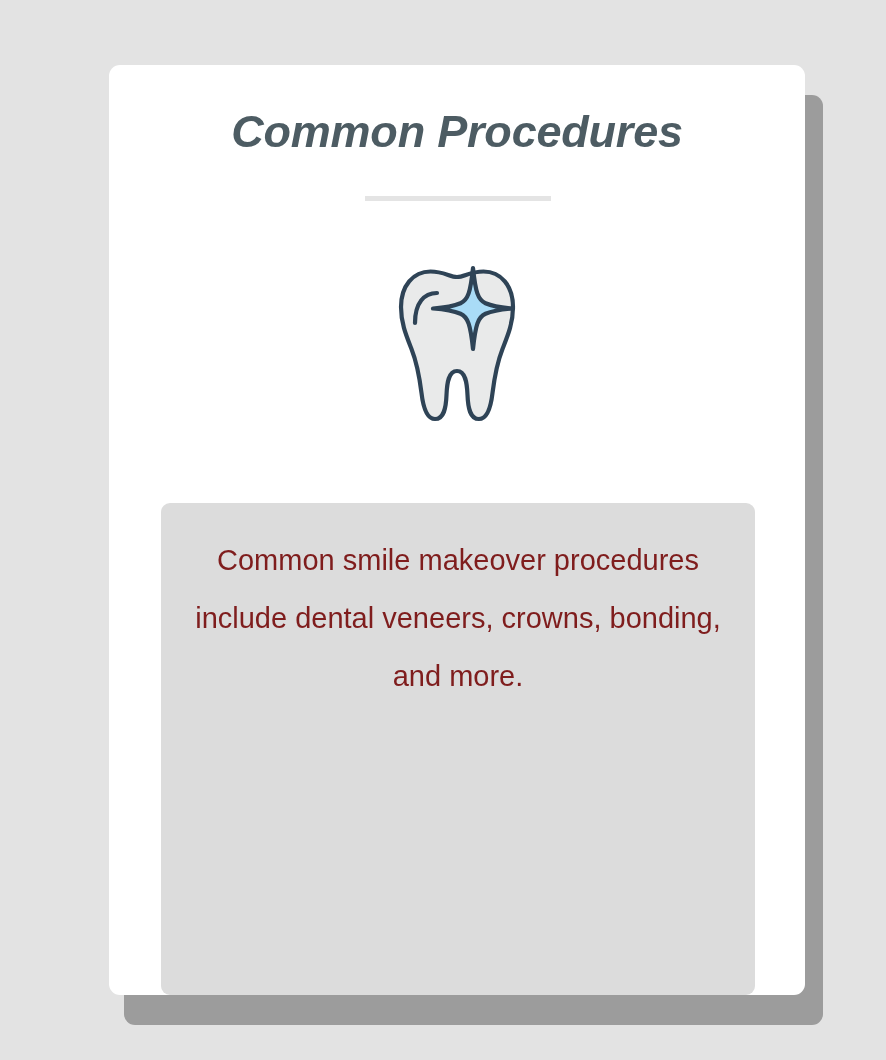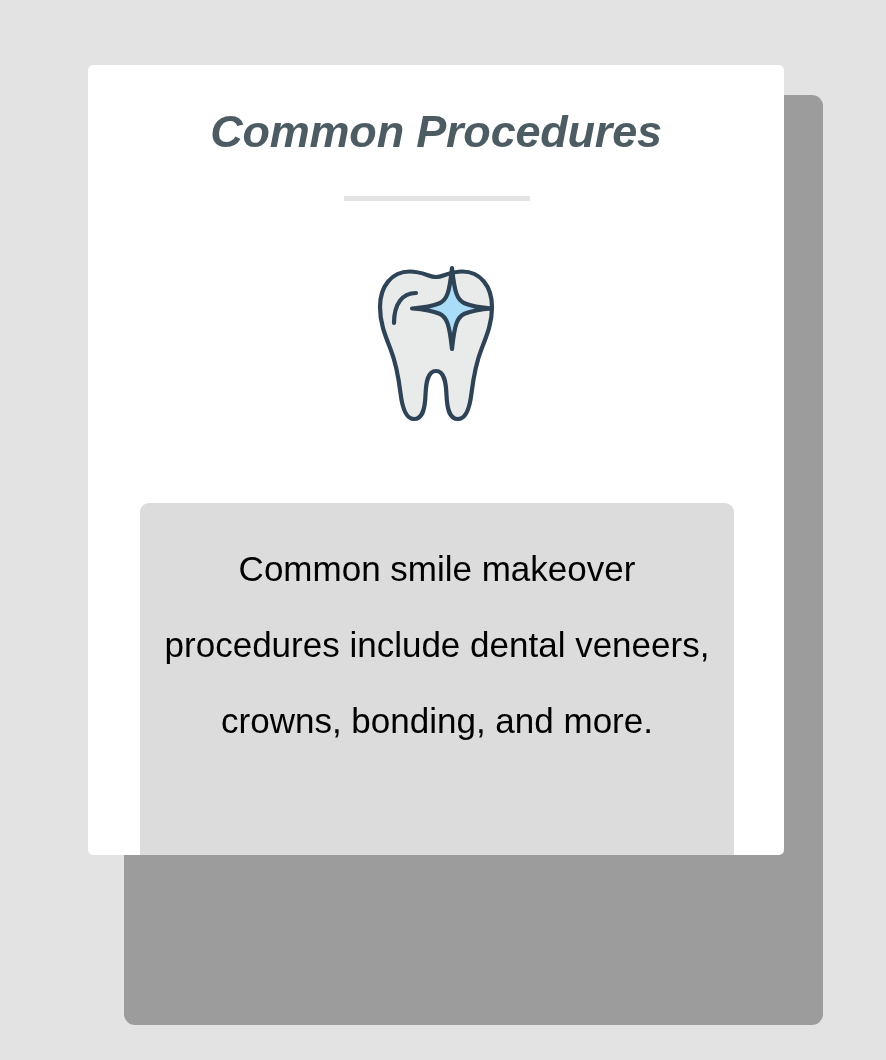--- a/index.html
+++ b/index.html
@@ -29,26 +29,26 @@
     top: 95px;
     width: 699px;
     height: 930px;
     background: #9c9c9c;
     border-radius: 11px;
   }
 
   
   .card {
     position: absolute;
-    left: 88px;
+    left: 109px;
     top: 65px;
     width: 696px;
-    height: 790px;
+    height: 930px;
     background: #ffffff;
-    border-radius: 5px;
+    border-radius: 11px;
     overflow: hidden;
   }
 
   .card-title {
     position: absolute;
     left: 0;
     top: 40px;
     width: 696px;
     text-align: center;
     font-size: 45px;
@@ -92,24 +92,24 @@
     background: #dcdcdc;
     border-radius: 9px;
   }
 
   .body-text {
     position: absolute;
     left: 22px;
     top: 28px;
     width: 550px;
     text-align: center;
-    font-size: 35px;
-    line-height: 76px;
+    font-size: 29px;
+    line-height: 58px;
     font-weight: normal;
-    color: #000000;
+    color: #7f1d1d;
   }
 </style>
 </head>
 <body>
 
 <div id="stage">
 
   <div class="card-shadow"></div>
 
   <div class="card">

